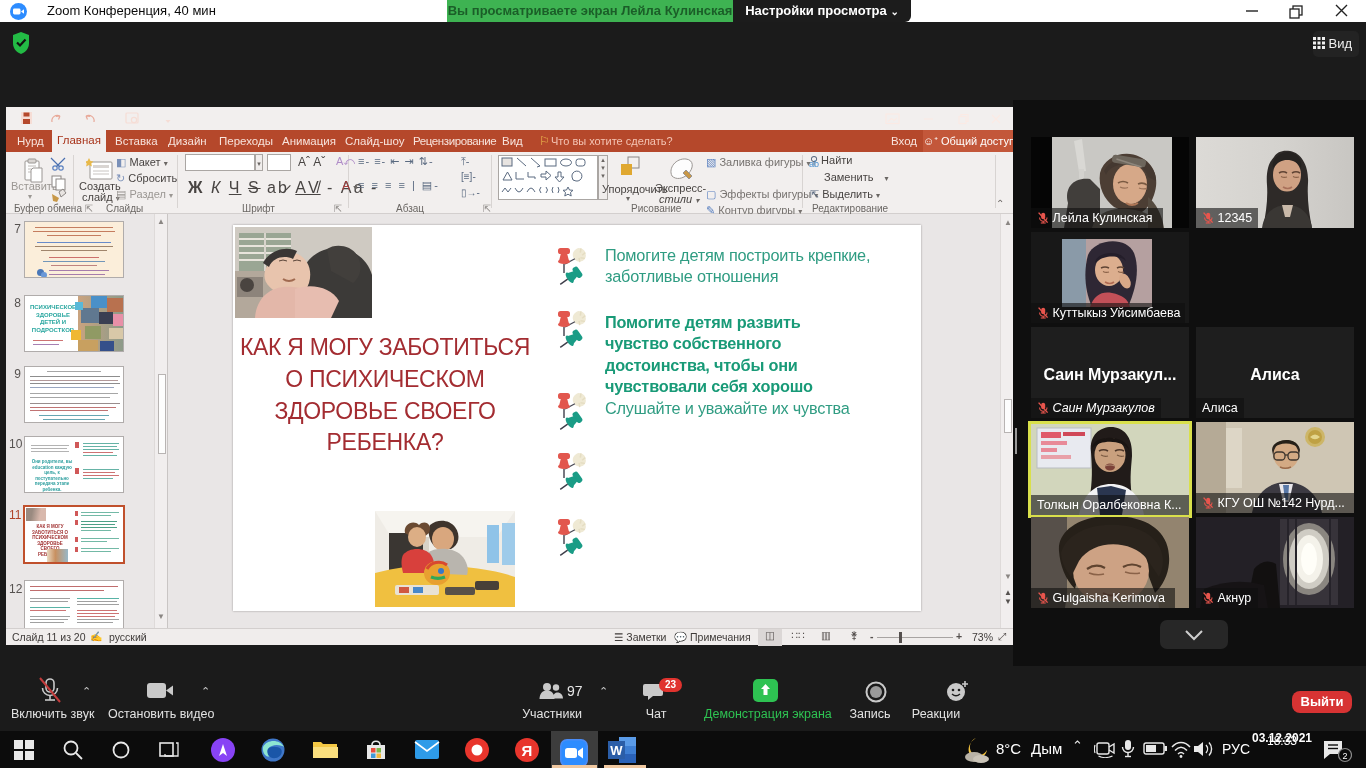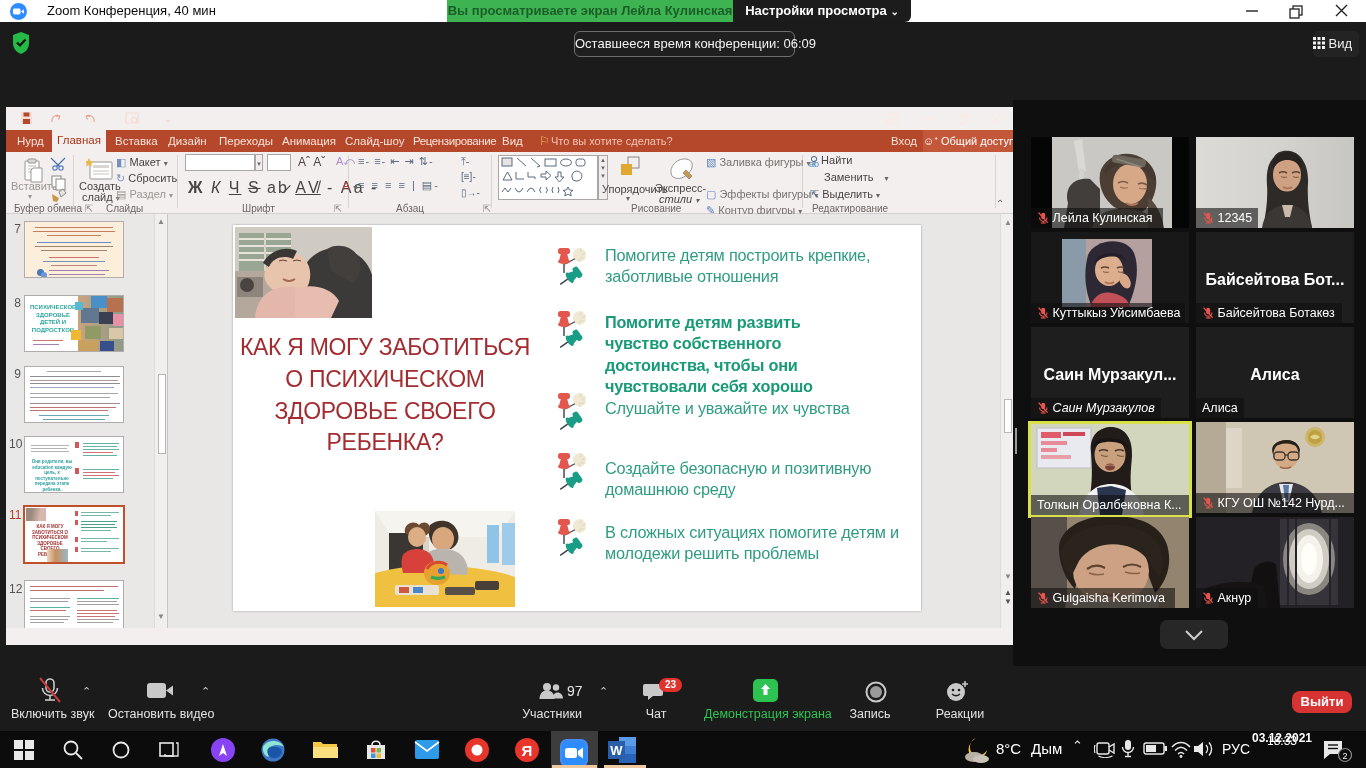--- a/index.html
+++ b/index.html
@@ -125,21 +125,20 @@
     <line x1="6" y1="11" x2="18" y2="11" stroke="#222" stroke-width="1.4"></line>
     <rect x="53" y="6" width="9" height="9" fill="none" stroke="#222" stroke-width="1.3"></rect>
     <rect x="50" y="9" width="9" height="9" fill="#fff" stroke="#222" stroke-width="1.3"></rect>
     <path d="M96 5 L107 16 M107 5 L96 16" stroke="#222" stroke-width="1.4"></path>
   </svg>
 
   <svg class="abs" style="left:11px;top:31px" width="20" height="24" viewBox="0 0 20 24">
     <path d="M10 1 L18 4 V12 C18 18 14 21.5 10 23 C6 21.5 2 18 2 12 V4 Z" fill="#23bb45"></path>
     <path d="M6 11.5 L9 14.5 L14.5 8.5" stroke="#111" stroke-width="2.2" fill="none"></path>
   </svg>
-  <div id="timerpill" class="abs">Оставшееся время конференции: 06:09</div>
   <div id="viewbtn" class="abs"><svg width="12" height="12" viewBox="0 0 12 12" style="vertical-align:-1px">
         <g fill="#f0f0f0">
           <rect x="0" y="0" width="3" height="3"></rect>
           <rect x="4.5" y="0" width="3" height="3"></rect>
           <rect x="9" y="0" width="3" height="3"></rect>
           <rect x="0" y="4.5" width="3" height="3"></rect>
           <rect x="4.5" y="4.5" width="3" height="3"></rect>
           <rect x="9" y="4.5" width="3" height="3"></rect>
           <rect x="0" y="9" width="3" height="3"></rect>
           <rect x="4.5" y="9" width="3" height="3"></rect>
@@ -477,22 +476,20 @@
             <rect x="20" y="74" width="44" height="10" rx="2" fill="#e8e2d4"></rect>
             <rect x="70" y="76" width="30" height="8" rx="2" fill="#585048"></rect>
             <rect x="24" y="76" width="10" height="6" fill="#d05840"></rect>
               <rect x="38" y="76" width="10" height="6" fill="#4888c8"></rect>
             <rect x="100" y="70" width="24" height="9" rx="2" fill="#484038"></rect>
           </svg>
 
           <div class="pbul" style="top:20px;">Помогите детям построить крепкие,<br>заботливые отношения</div>
           <div class="pbul" style="top:173px;">Слушайте и уважайте их чувства</div>
           <div class="pbul" style="top:87px;font-weight:bold;color:#189a77;">Помогите детям развить<br>чувство собственного<br>достоинства, чтобы они<br>чувствовали себя хорошо</div>
-          <div class="pbul" style="top:233px;">Создайте безопасную и позитивную<br>домашнюю среду</div>
-          <div class="pbul" style="top:297px;">В сложных ситуациях помогите детям и<br>молодежи решить проблемы</div>
           <svg class="pin" style="top:22px" width="34" height="38" viewBox="0 0 34 38">
               <use href="#pinset"></use>
             </svg>
           <svg class="pin" style="top:85px" width="34" height="38" viewBox="0 0 34 38">
               <use href="#pinset"></use>
             </svg>
           <svg class="pin" style="top:167px" width="34" height="38" viewBox="0 0 34 38">
               <use href="#pinset"></use>
             </svg>
           <svg class="pin" style="top:227px" width="34" height="38" viewBox="0 0 34 38">
@@ -503,20 +500,37 @@
             </svg>
         </div>
       </div>
       <div id="vscroll" class="abs">
         <div style="position:absolute;left:3px;top:4px;color:#8a8683;font-size:8px;">▲</div>
         <div style="position:absolute;left:2.5px;top:185px;width:8px;height:34px;background:#fdfdfd;border:1px solid #b8b4b3;"></div>
         <div style="position:absolute;left:3px;top:358px;color:#8a8683;font-size:8px;">▼</div>
         <div style="position:absolute;left:3px;top:374px;color:#55514f;font-size:8px;">▲<br>▼</div>
       </div>
     </div>
+    <div id="ppt-status" class="abs">
+      <div class="abs" style="left:6px;top:2px;">Слайд 11 из 20</div>
+      <div class="abs" style="left:84px;top:2px;color:#6a6663;font-size:10px;">✍</div>
+      <div class="abs" style="left:103px;top:2px;">русский</div>
+      <div class="abs" style="left:608px;top:2px;">☰ Заметки</div>
+      <div class="abs" style="left:668px;top:2px;">💬 Примечания</div>
+      <div class="abs" style="left:752px;top:0;width:24px;height:17px;background:#dbd7d6;text-align:center;color:#55504e;">◫</div>
+      <div class="abs" style="left:780px;top:0;width:24px;height:17px;text-align:center;color:#55504e;">∷∷</div>
+      <div class="abs" style="left:808px;top:0;width:24px;height:17px;text-align:center;color:#55504e;">▥</div>
+      <div class="abs" style="left:836px;top:0;width:24px;height:17px;text-align:center;color:#55504e;">⚵</div>
+      <div class="abs" style="left:864px;top:1px;color:#55504e;font-weight:bold;">-</div>
+      <div class="abs" style="left:871px;top:8px;width:76px;height:1px;background:#a8a4a2;"></div>
+      <div class="abs" style="left:893px;top:3px;width:3px;height:11px;background:#55504e;"></div>
+      <div class="abs" style="left:950px;top:1px;color:#55504e;font-weight:bold;">+</div>
+      <div class="abs" style="left:966px;top:2px;">73%</div>
+      <div class="abs" style="left:992px;top:1px;color:#55504e;">⤢</div>
+    </div>
   </div>
 
   <div class="abs" style="left:1013px;top:100px;width:353px;height:566px;background:#0f0f0f;"></div>
   <div class="abs" style="left:1015px;top:428px;width:2px;height:26px;border-left:1.5px solid #9a9a9a;border-right:1.5px solid #9a9a9a;"></div>
 
   <div class="tile" style="left:1031px;top:137px;background:#050505;">
     <svg style="position:absolute;left:21px;top:0" width="120" height="91" viewBox="0 0 120 91">
       <rect width="120" height="91" fill="#c9c8c4"></rect>
       <path d="M22 4 L30 2 L34 34 L27 35 Z" fill="#d9d8d4"></path>
       <rect x="27" y="32" width="5" height="59" fill="#d3d2ce"></rect>
@@ -566,26 +580,20 @@
       <path d="M41 32.5 q3 1.5 6 .5 M56 32.5 q3 1.5 6 .5" stroke="#8a6248" stroke-width="1.1" fill="none"></path>
       <path d="M43 43 q5 3 9 0" stroke="#b06a52" stroke-width="1.6" fill="none"></path>
       <ellipse cx="63" cy="42" rx="5" ry="8" fill="#d8a888" transform="rotate(-28 63 42)"></ellipse>
       <path d="M28 68 C32 56 40 52 50 54 C60 56 66 60 68 68 Z" fill="#c25058"></path>
     </svg>
     <div class="vlabel" style="width:154px;"><svg width="12" height="12" viewBox="0 0 12 12" style="vertical-align:-2px">
           <use href="#micoff"></use>
         </svg> Куттыкыз Уйсимбаева</div>
   </div>
 
-  <div class="tile" style="left:1196px;top:232px;">
-    <div class="cname" style="top:39px;">Байсейтова  Бот...</div>
-    <div class="vlabel" style="width:146px;"><svg width="12" height="12" viewBox="0 0 12 12" style="vertical-align:-2px">
-          <use href="#micoff"></use>
-        </svg> Байсейтова Ботакөз</div>
-  </div>
 
   <div class="tile" style="left:1031px;top:327px;">
     <div class="cname" style="top:39px;">Саин  Мурзакул...</div>
     <div class="vlabel" style="width:130px;font-style:italic;"><svg width="12" height="12" viewBox="0 0 12 12" style="vertical-align:-2px">
           <use href="#micoff"></use>
         </svg> Саин Мурзакулов</div>
   </div>
 
   <div class="tile" style="left:1196px;top:327px;">
     <div class="cname" style="top:39px;">Алиса</div>
@@ -723,21 +731,21 @@
     <circle cx="12" cy="12" r="6" fill="#9a9a9a"></circle>
   </svg>
   <div class="tool-label" style="left:846px;width:48px;">Запись</div>
   <svg class="abs" style="left:945px;top:679px" width="26" height="24" viewBox="0 0 26 24">
     <circle cx="11" cy="13" r="9" fill="#c9c9c9"></circle>
     <circle cx="8" cy="11" r="1.3" fill="#1b1b1b"></circle>
       <circle cx="14" cy="11" r="1.3" fill="#1b1b1b"></circle>
     <path d="M7 15 q4 3.5 8 0" stroke="#1b1b1b" stroke-width="1.4" fill="none"></path>
     <path d="M20 2 v6 M17 5 h6" stroke="#c9c9c9" stroke-width="1.6"></path>
   </svg>
-  <div class="tool-label" style="left:910px;width:52px;margin-left:24px;">Реакции</div>
+  <div class="tool-label" style="left:910px;width:52px;">Реакции</div>
 
   <div id="taskbar" class="abs">
     <svg class="abs" style="left:13px;top:8px" width="22" height="22" viewBox="0 0 22 22">
       <g fill="#e8e8e8">
           <rect x="1" y="1" width="9" height="9"></rect>
           <rect x="12" y="1" width="9" height="9"></rect>
           <rect x="1" y="12" width="9" height="9"></rect>
           <rect x="12" y="12" width="9" height="9"></rect>
         </g>
     </svg>

